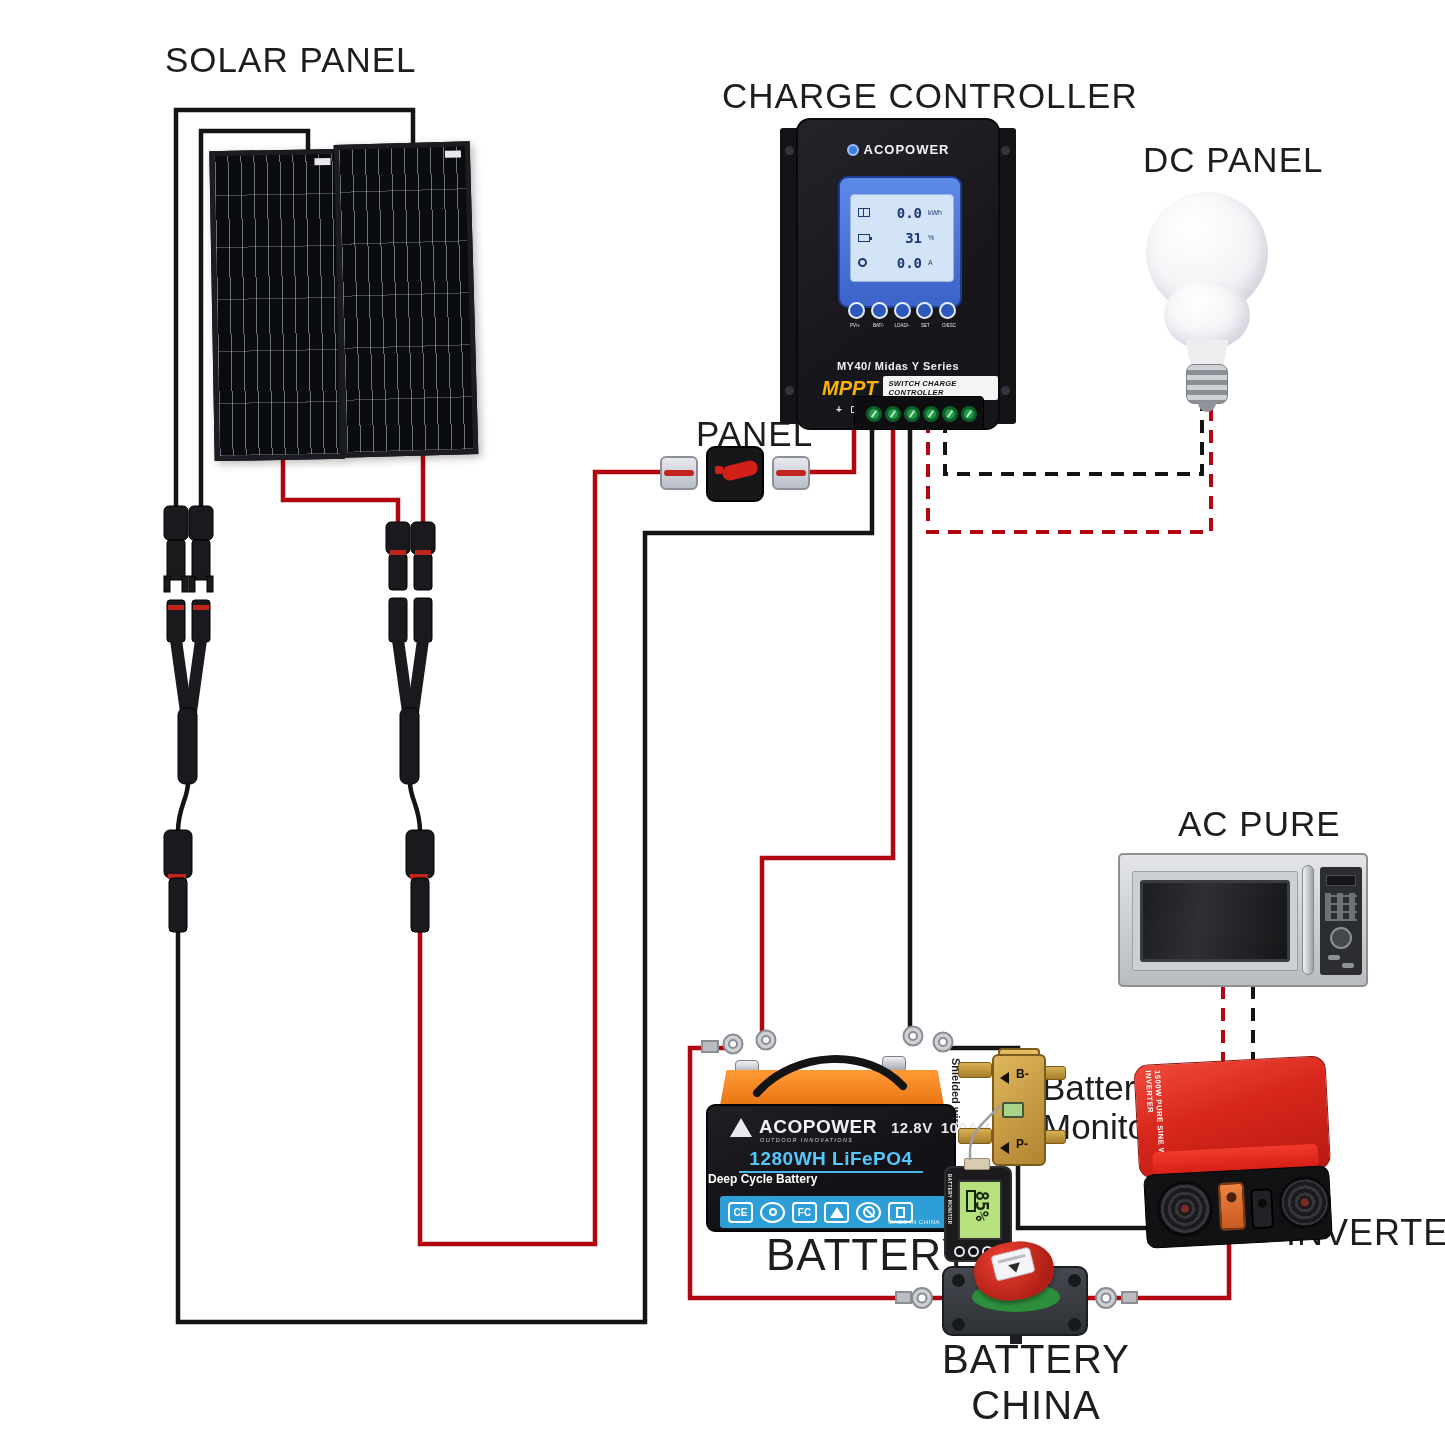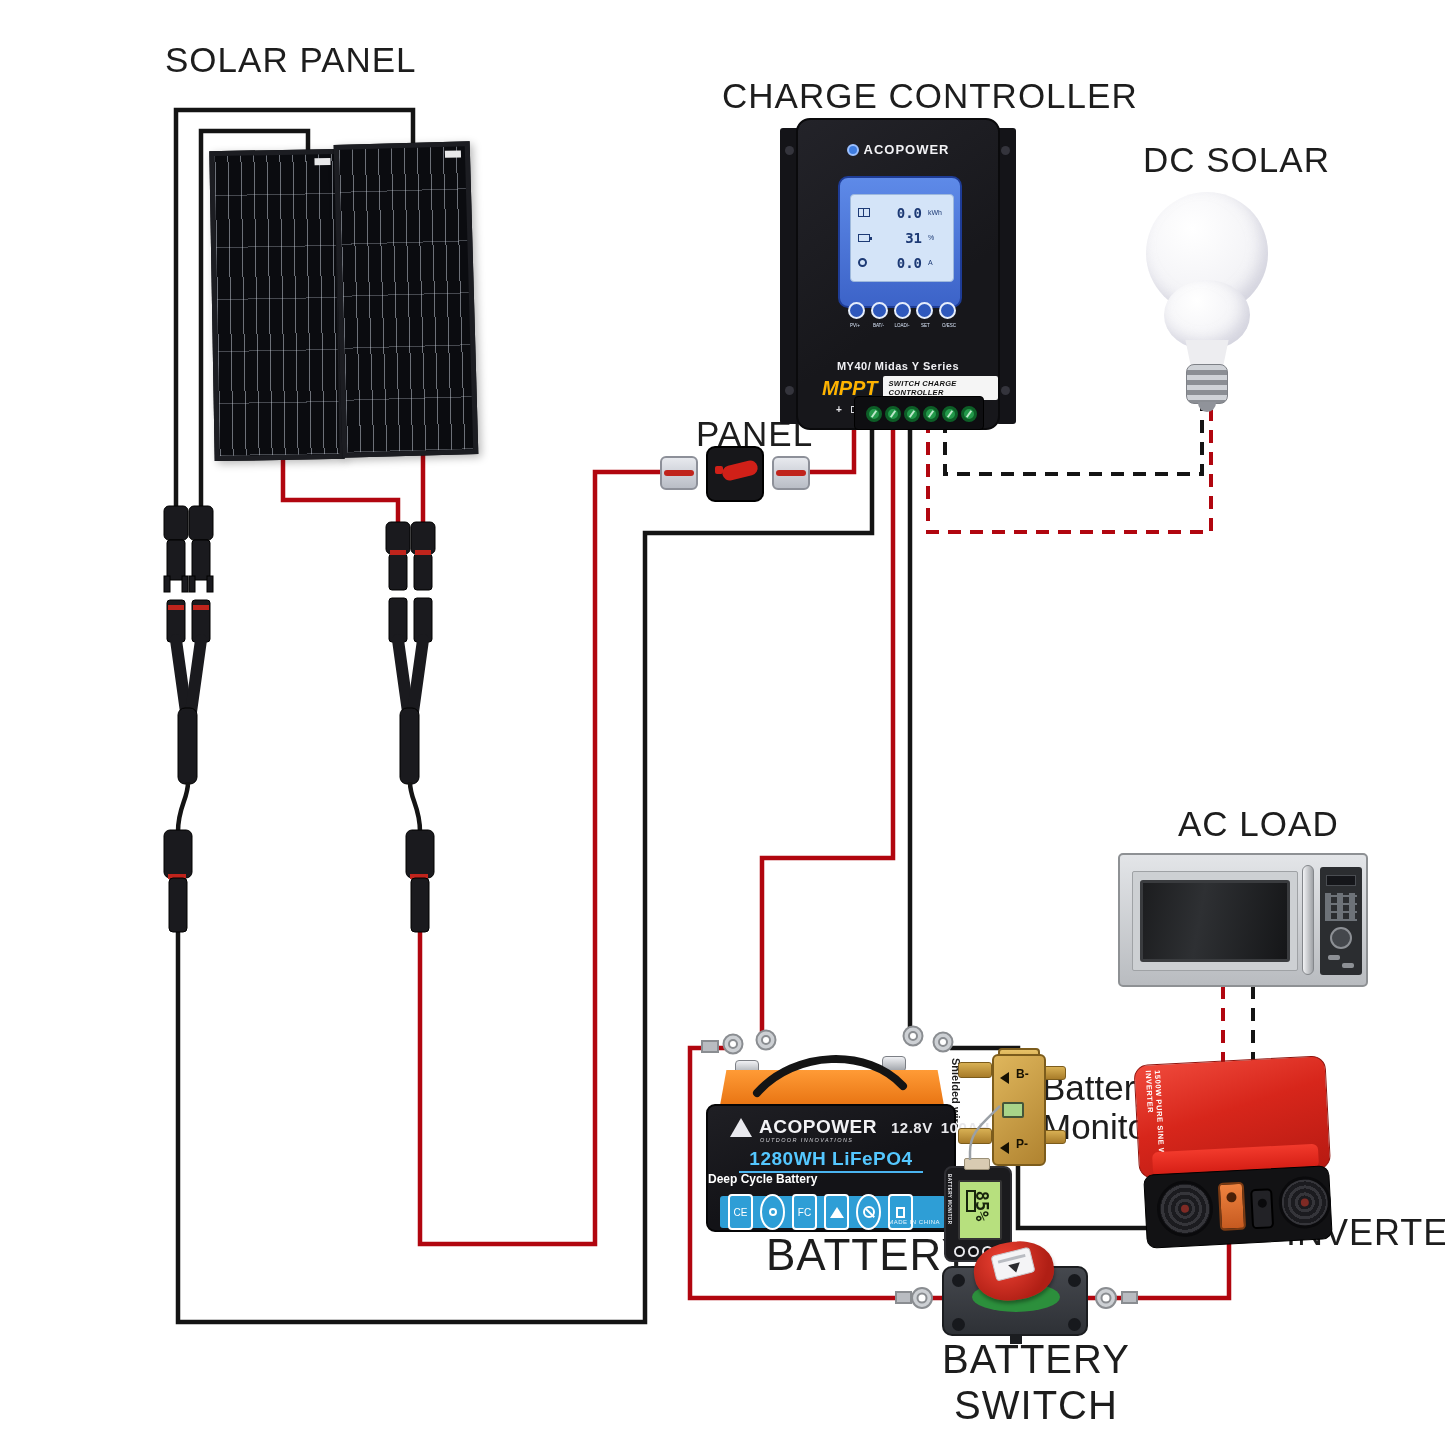--- a/index.html
+++ b/index.html
@@ -107,21 +107,21 @@
   .bat-row1 { position:absolute; display:flex; align-items:center; }
   .bat-tri { width:0; height:0; border-left:11px solid transparent; border-right:11px solid transparent;
              border-bottom:19px solid #e9e9ee; position:relative; }
   .bat-brand { color:#f2f2f5; font-weight:800; font-size:19px; letter-spacing:.5px; margin-left:7px; }
   .bat-tag { position:absolute; font-size:5.5px; font-style:italic; letter-spacing:1.4px; color:#cfcfd4; }
   .bat-spec { color:#e8e8ec; font-size:15px; font-weight:600; margin-left:14px; letter-spacing:.5px; }
   .bat-energy { position:absolute; width:100%; text-align:center; }
   .bat-energy span { color:#54c7ff; font-weight:800; font-size:19px; border-bottom:2px solid #4ab4f0; padding:0 10px 2px; letter-spacing:.5px; }
   .bat-type { position:absolute; width:100%; text-align:left; color:#fff; font-weight:700; font-size:12px; }
   .bat-strip { position:absolute; background:#2e9ed6; border-radius:3px; display:flex; align-items:center; gap:7px; padding:0 8px; }
-  .cert { width:25px; height:36px; border:2px solid #fff; border-radius:4px; color:#fff; font-size:10px; font-weight:400;
+  .cert { width:25px; height:21px; border:2px solid #fff; border-radius:4px; color:#fff; font-size:10px; font-weight:700;
           display:flex; align-items:center; justify-content:center; flex:0 0 auto; }
   .cert.round { border-radius:50%; }
   .cert .dot { width:8px; height:8px; border:2px solid #fff; border-radius:50%; }
   .cert .tri { width:0; height:0; border-left:7px solid transparent; border-right:7px solid transparent; border-bottom:11px solid #fff; }
   .cert .slash { width:12px; height:12px; border:2px solid #fff; border-radius:50%; position:relative; }
   .cert .slash:after { content:""; position:absolute; left:-1px; top:4px; width:12px; height:2px; background:#fff; transform:rotate(45deg); }
   .cert .bin { width:9px; height:11px; border:2px solid #fff; position:relative; }
   .made { position:absolute; right:6px; bottom:3px; font-size:6px; color:#eaf6ff; letter-spacing:.5px; }
 
   
@@ -232,28 +232,28 @@
       <rect x="400" y="708" width="19" height="76" rx="7"></rect>
       <path d="M410 782 C410 800 420 806 420 832" fill="none" stroke="#141414" stroke-width="4.5"></path>
       <rect x="406" y="830" width="28" height="48" rx="6"></rect>
       <rect x="410" y="874" width="18" height="5" fill="#c0241c" stroke="none"></rect>
       <rect x="411" y="878" width="18" height="54" rx="4"></rect>
     </g>
   </svg>
 
   <div class="lbl" style="left:722px; top:76px;">CHARGE CONTROLLER</div>
   <div class="lbl" style="left:165px; top:40px;">SOLAR PANEL</div>
-  <div class="lbl" style="left:1143px; top:140px;">DC SOLAR</div>
+  <div class="lbl" style="left:1143px; top:140px;">DC PANEL</div>
   <div class="lbl" style="left:696px; top:414px;">PANEL</div>
-  <div class="lbl" style="left:1178px; top:804px;">AC LOAD</div>
+  <div class="lbl" style="left:1178px; top:804px;">AC PURE</div>
   <div class="lbl" style="left:766px; top:1230px; font-size:44px;">BATTERY</div>
   <div class="lbl" style="left:1286px; top:1212px; font-size:36px;">INVERTER</div>
   <div class="lbl center" style="left:938px; top:1336px; width:196px; font-size:40px; line-height:46px;">
     <div>BATTERY</div>
-    <div>SWITCH</div>
+    <div>CHINA</div>
   </div>
   <div class="lbl" style="left:1042px; top:1068px; font-size:35px; line-height:39px; letter-spacing:0;">
     <div>Battery</div>
     <div>Monitor</div>
   </div>
   <div class="abs vt" style="left:950px; top:1058px; font-size:11px; font-weight:700;">Shielded wire</div>
 
   <div class="panel" style="left:212px; top:150px; width:130px; height:310px; transform:rotate(-1deg);">
     <div class="tag"></div>
   </div>

